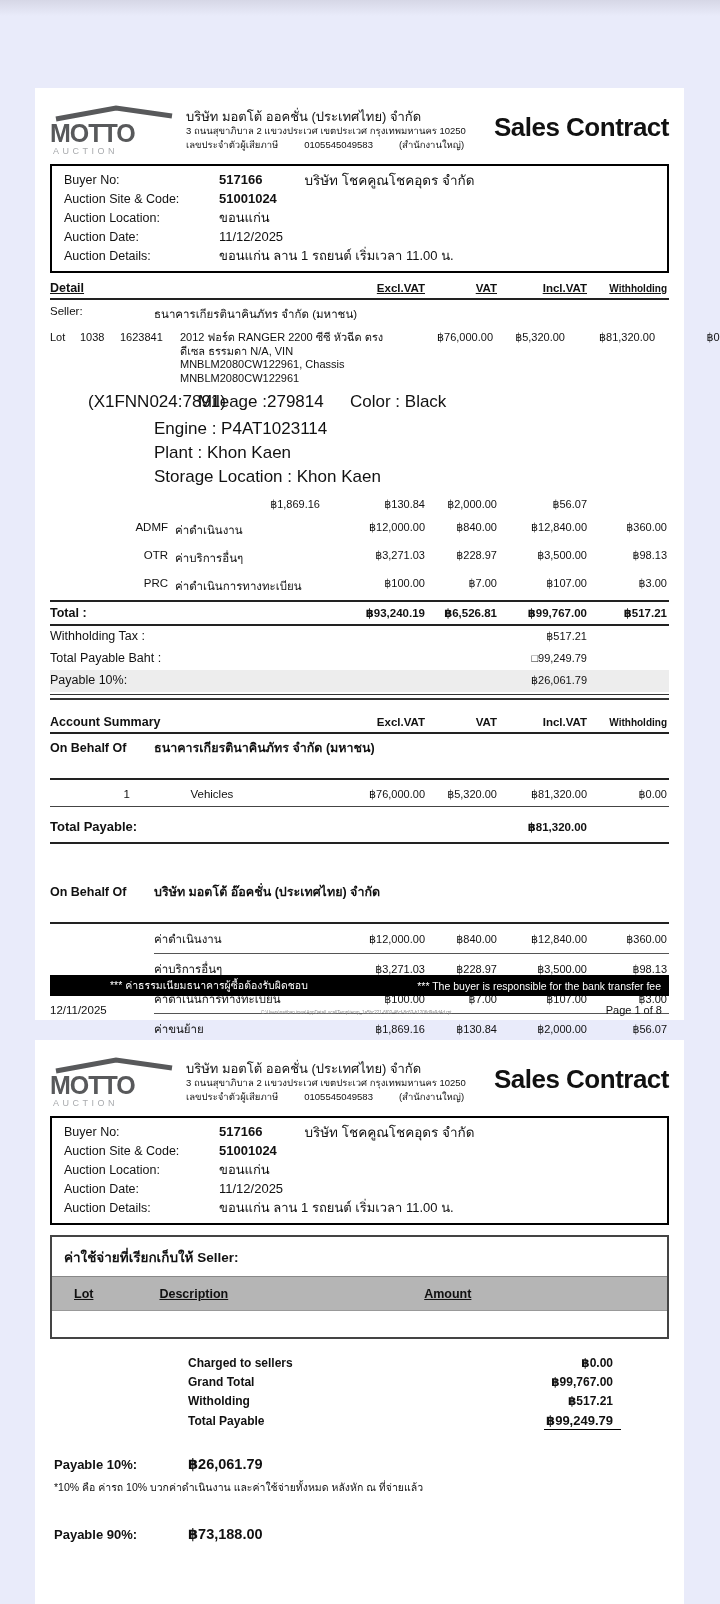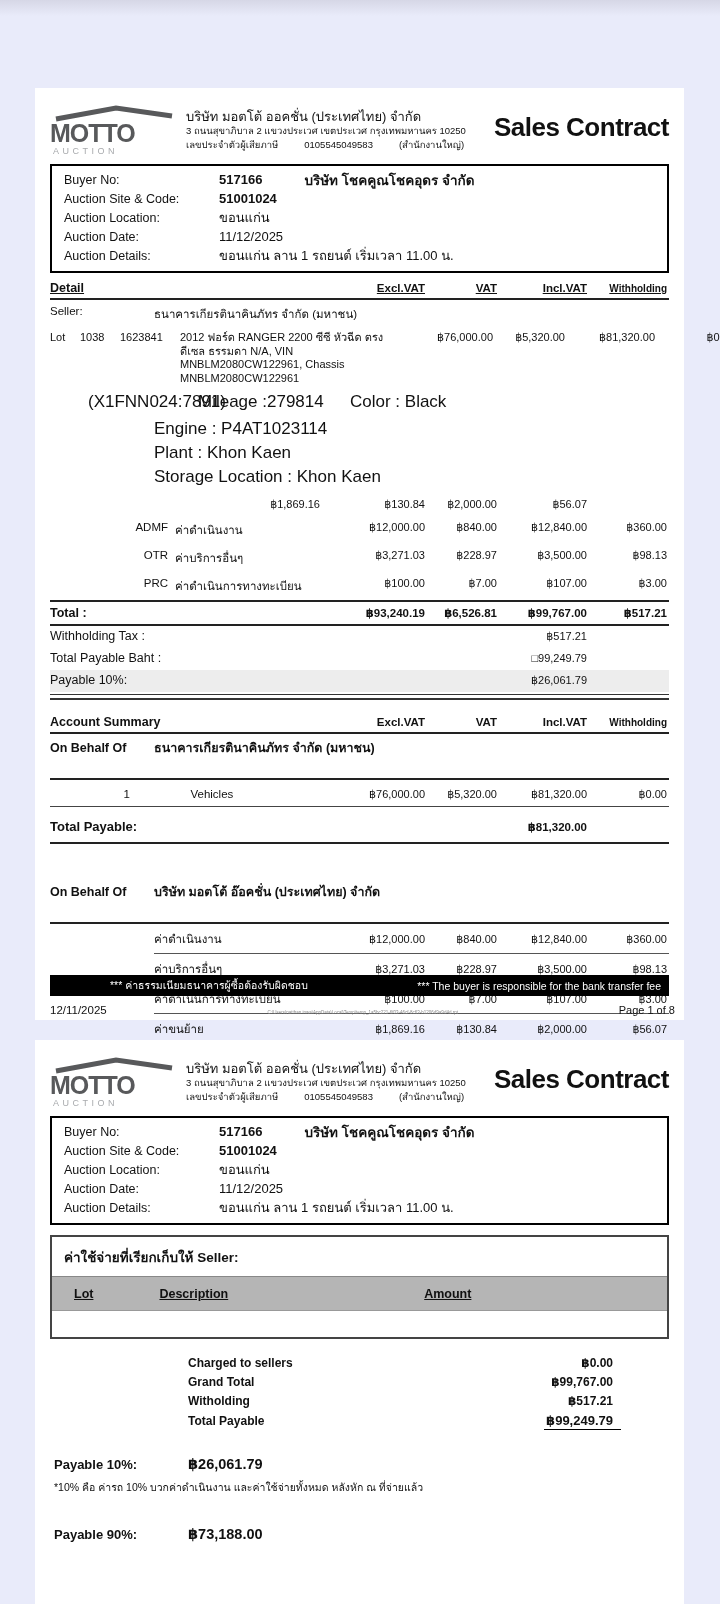--- a/index.html
+++ b/index.html
@@ -26,21 +26,21 @@
   .co-addr{font-size:9.5px;line-height:14px;}
   .co-tax{font-size:9.5px;line-height:14px;display:flex;gap:26px;}
   .doc-title{margin-left:auto;font-size:26px;font-weight:bold;letter-spacing:-0.5px;padding-top:8px;}
 
   
   .buyer-box{border:2px solid #000;margin-top:8px;padding:4px 12px 6px 12px;}
   .b-row{display:flex;align-items:center;height:19px;font-size:12.5px;}
   .b-label{width:155px;flex:none;}
   .b-val{font-size:13px;}
   .bold{font-weight:bold;}
-  .b-extra{font-weight:bold;font-size:13.5px;margin-left:42px;}
+  .b-extra{font-weight:normal;font-size:13.5px;margin-left:42px;}
 
   
   .row5{display:grid;grid-template-columns:1fr 105px 72px 90px 80px;align-items:baseline;}
   .cnum{text-align:right;font-size:11px;padding-right:2px;}
   .chead{text-align:right;font-size:11.5px;font-weight:bold;padding-right:2px;}
   .chead.small{font-size:10px;}
 
   .tbl-head{border-bottom:2.5px solid #222;padding:8px 0 3px 0;text-decoration:underline;}
   .lbl-head{font-size:12.5px;font-weight:bold;}
 
@@ -103,21 +103,21 @@
 
   .bal-row{display:flex;align-items:baseline;border-top:2px solid #222;border-bottom:2px solid #222;
     margin-top:24px;padding:9px 0;}
   .bal-label{font-size:13px;font-weight:bold;}
   .bal-val{font-size:13px;font-weight:bold;margin-left:auto;margin-right:112px;}
 
   .notice-bar{position:absolute;left:15px;right:15px;bottom:24px;background:#000;color:#fff;
     height:21px;display:flex;align-items:center;font-size:10.5px;}
   .notice-th{margin-left:60px;}
   .notice-en{margin-left:auto;margin-right:8px;}
-  .p-footer{position:absolute;left:15px;right:9px;bottom:4px;display:flex;align-items:baseline;}
+  .p-footer{position:absolute;left:15px;right:22px;bottom:4px;display:flex;align-items:baseline;}
   .f-date{font-size:11.5px;}
   .f-path{font-size:4.5px;color:#888;margin:0 auto;}
   .f-page{font-size:11px;}
 
   
   .charge-box{border:2px solid #444;margin-top:10px;}
   .charge-title{font-size:13.5px;font-weight:bold;padding:9px 12px 8px 12px;border-bottom:1px solid #888;}
   .charge-headbar{background:#b5b5b5;height:33px;display:flex;align-items:center;}
   .ch{font-size:12.5px;font-weight:bold;text-decoration:underline;}
   .ch-lot{margin-left:22px;}

